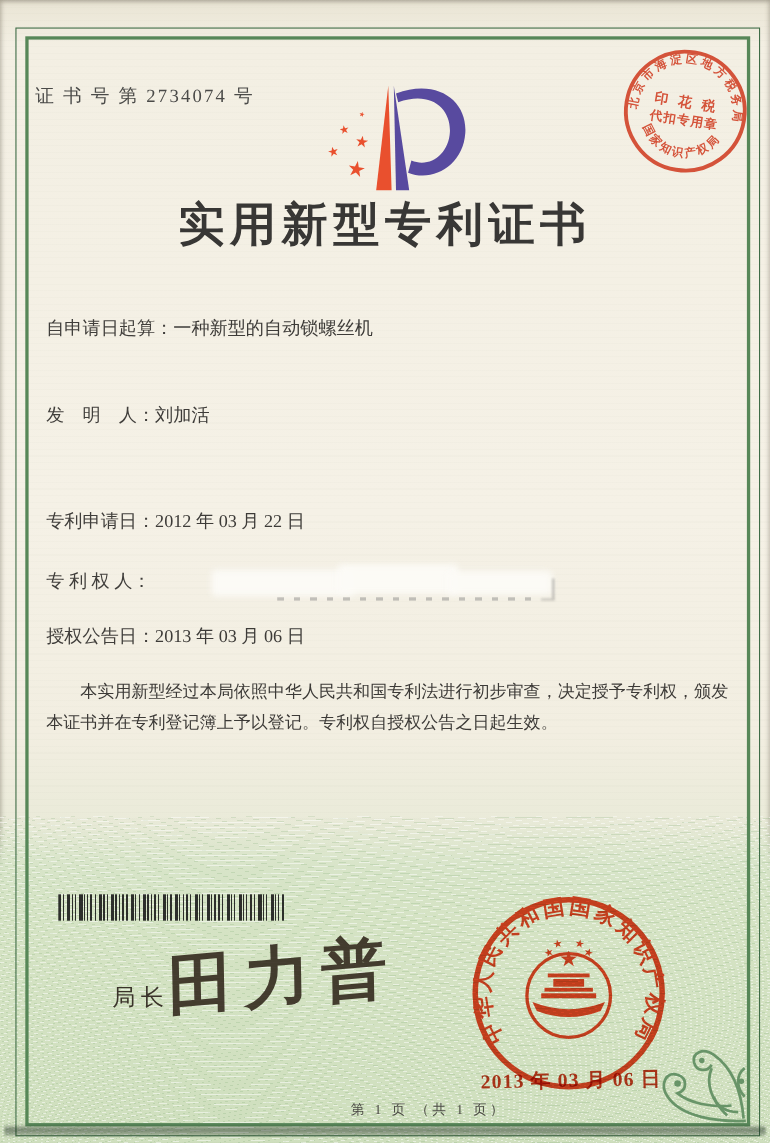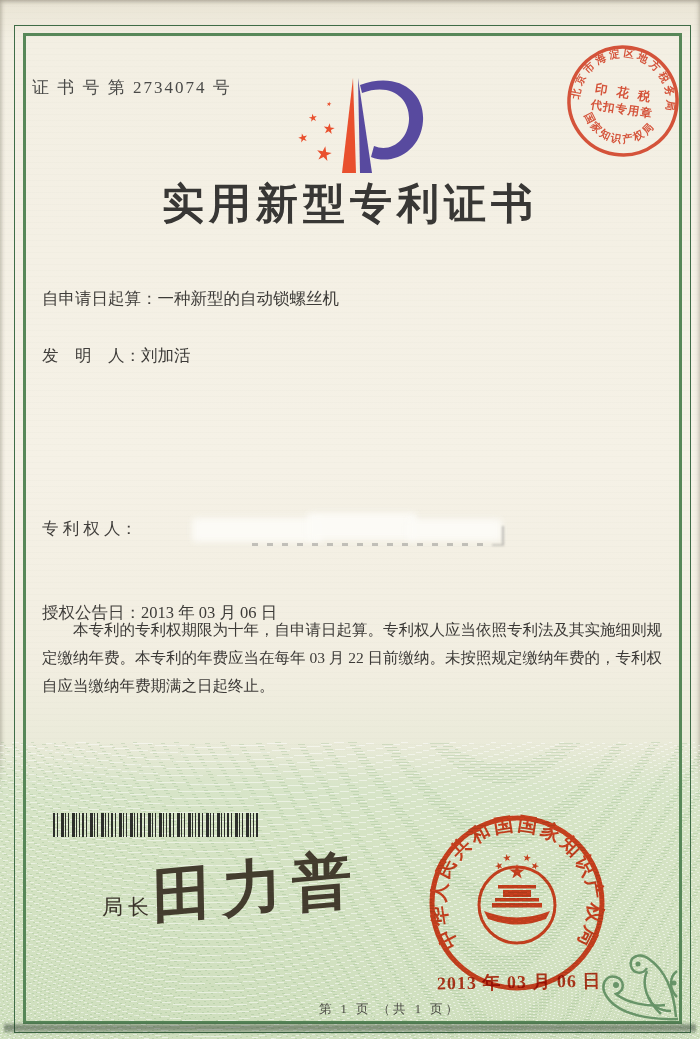--- a/index.html
+++ b/index.html
@@ -28,21 +28,21 @@
     background:linear-gradient(180deg,rgba(30,45,35,0),rgba(30,45,35,.50) 45%,rgba(30,45,35,.18));
     filter:blur(1px);}
   .corner-flourish{position:absolute;right:19px;bottom:15px;}
 
   .cert-no{position:absolute;left:32px;top:76px;font-size:17px;letter-spacing:2px;color:#4a4a48;}
   .logo{position:absolute;left:276px;top:76px;}
   .title{position:absolute;left:0;top:176px;width:100%;text-align:center;
     font-size:42px;font-weight:bold;letter-spacing:5px;color:#383735;}
 
   .field-row{position:absolute;left:42px;white-space:nowrap;font-size:16.5px;color:#403e3b;}
-  .row0{top:288px}.row1{top:345px}.row2{top:408px}.row3{top:463px}.row4{top:518px}.row5{top:602px}
+  .row0{top:288px}.row1{top:367px}.row2{top:408px}.row3{top:463px}.row4{top:518px}.row5{top:568px}
   .fvalue{color:#3d3b38;}
 
   .redact-wrap{position:absolute;left:150px;top:-8px;width:330px;height:42px;}
   .patch{position:absolute;background:rgba(252,251,247,.95);border-radius:4px;filter:blur(3px);}
   .p1{left:0;top:8px;width:130px;height:24px;}
   .p2{left:115px;top:3px;width:110px;height:27px;}
   .p3{left:215px;top:9px;width:95px;height:22px;}
   .residue{position:absolute;left:60px;top:33px;width:235px;height:3px;filter:blur(.5px);
     background:repeating-linear-gradient(90deg,rgba(110,110,110,.38) 0 6px,transparent 6px 15px);}
   .residue2{position:absolute;left:300px;top:16px;width:10px;height:18px;filter:blur(1px);
@@ -132,34 +132,35 @@
     <g fill="#584a9f">
       <path d="M82 2 L84 97 L96 97 Z"></path>
       <path d="M84 9 C 122 -5 149 16 147 45 C 145 75 117 90 95 81 L 98 70 C 115 77 132 64 133 44 C 134 23 116 6 86 17 Z"></path>
     </g>
   </svg>
 
   <div class="title">实用新型专利证书</div>
 
   <div class="field-row row0"><span class="flabel">自申请日起算：</span><span class="fvalue">一种新型的自动锁螺丝机</span></div>
   <div class="field-row row1"><span class="flabel">发　明　人：</span><span class="fvalue">刘加活</span></div>
+  <div class="field-row row3"><span class="flabel">专利申请日：</span><span class="fvalue">2012 年 03 月 22 日</span></div>
   <div class="field-row row4">
     <span class="flabel">专 利 权 人：</span><span class="fvalue"></span>
     <span class="redact-wrap">
       <span class="patch p1"></span>
       <span class="patch p2"></span>
       <span class="patch p3"></span>
       <span class="residue"></span>
       <span class="residue2"></span>
     </span>
   </div>
   <div class="field-row row5"><span class="flabel">授权公告日：</span><span class="fvalue">2013 年 03 月 06 日</span></div>
 
   <div class="paras">
-    <p>本专利的专利权期限为十年，自申请日起算。专利权人应当依照专利法及其实施细则规定缴纳年费。本专利的年费应当在每年 03 月 22 日前缴纳。未按照规定缴纳年费的，专利权自应当缴纳年费期满之日起终止。</p>
+    <p>本实用新型经过本局依照中华人民共和国专利法进行初步审查，决定授予专利权，颁发本证书并在专利登记簿上予以登记。专利权自授权公告之日起生效。</p>
   </div>
 
   <div class="barcode"></div>
 
   <div class="sig-title">局长</div>
   <div class="sig-name">田力普</div>
 
   <svg class="office-seal" width="190" height="190" viewBox="0 0 190 190">
     <defs>
       <path id="sealArc" d="M 36 136 A 72 72 0 1 1 154 136" fill="none"></path>

